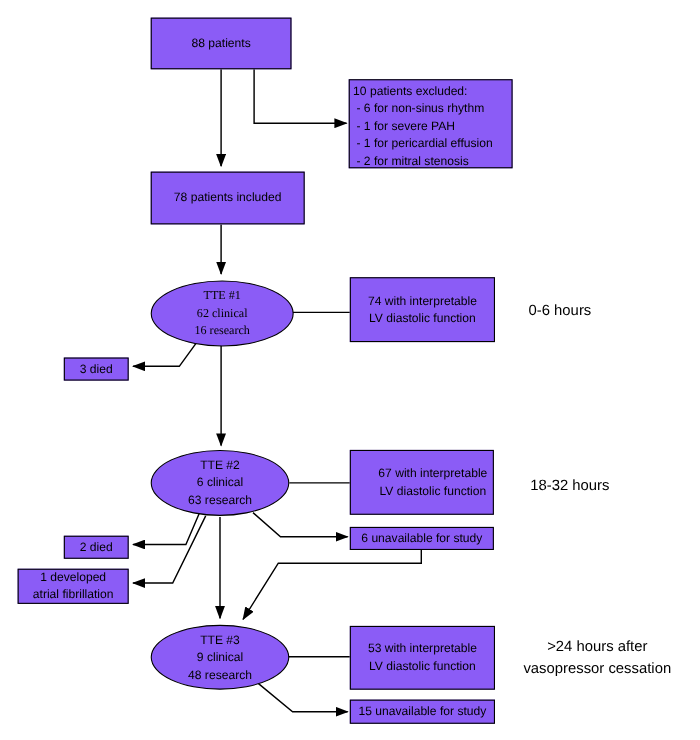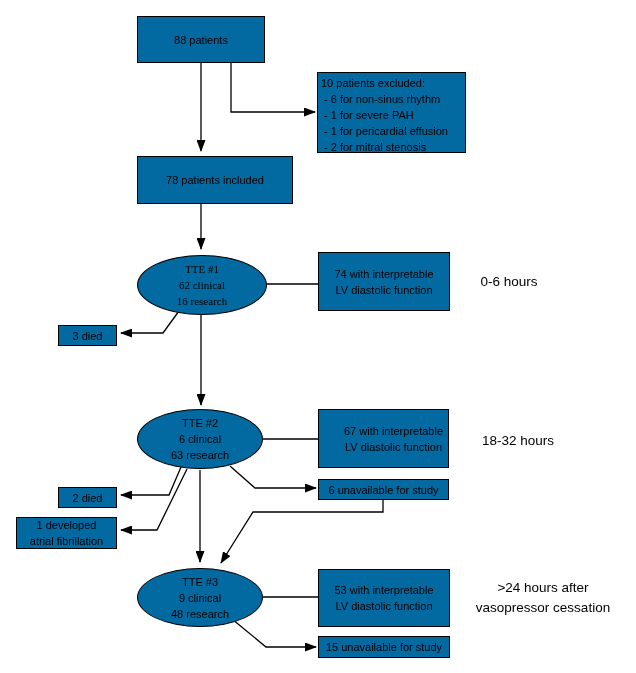--- a/index.html
+++ b/index.html
@@ -13,21 +13,21 @@
     overflow: hidden;
   }
   .connectors {
     position: absolute;
     left: 0; top: 0;
     width: 636px; height: 673px;
   }
   .node {
     position: absolute;
     box-sizing: border-box;
-    background: #0369a1;
+    background: #8b5cf6;
     border: 1.5px solid #000000;
     display: flex;
     flex-direction: column;
     align-items: center;
     justify-content: center;
     font-size: 11px;
     line-height: 16px;
     text-align: center;
   }
   .ellipse { border-radius: 50%; }
@@ -79,21 +79,21 @@
   </div>
 
   <div class="node left-align" style="left:317px; top:72px; width:149px; height:81px;">
     <div class="pre">10 patients excluded:</div>
     <div class="pre"> - 6 for non-sinus rhythm</div>
     <div class="pre"> - 1 for severe PAH</div>
     <div class="pre"> - 1 for pericardial effusion</div>
     <div class="pre"> - 2 for mitral stenosis</div>
   </div>
 
-  <div class="node" style="left:137px; top:156px; width:156px; height:48px;">
+  <div class="node" style="left:137px; top:156px; width:140px; height:48px;">
     <div>78 patients included</div>
   </div>
 
   <div class="node ellipse" style="left:137px; top:255px; width:130px; height:60px;font-family:Liberation Serif, serif;">
     <div>TTE #1</div>
     <div>62 clinical</div>
     <div>16 research</div>
   </div>
 
   <div class="node" style="left:318px; top:252px; width:132px; height:59px;">

